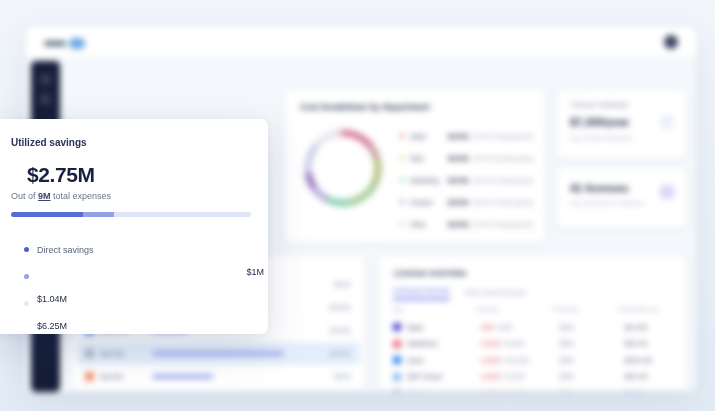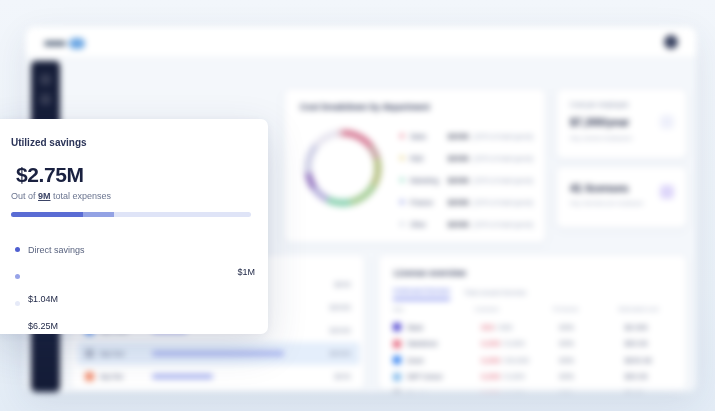--- a/index.html
+++ b/index.html
@@ -310,42 +310,42 @@
     background: #ffffff;
     border-radius: 7px;
     box-shadow: 0 14px 40px rgba(35,55,100,0.16), 0 2px 8px rgba(35,55,100,0.06);
     z-index: 20;
   }
   .ov-title {
     position: absolute; left: 17px; top: 18px;
     font-size: 10px; font-weight: bold; color: #2b3458;
   }
   .ov-amount {
-    position: absolute; left: 22px; top: 44px;
+    position: absolute; left: 33px; top: 44px;
     font-size: 21px; font-weight: bold; color: #1a2140;
     letter-spacing: -0.4px;
   }
   .ov-subtitle {
     position: absolute; left: 17px; top: 72px;
     font-size: 9px; color: #6b7590;
   }
   .ov-subtitle b { color: #3b4466; text-decoration: underline; }
 
   .ov-progress {
     position: absolute; left: 17px; top: 93px;
     width: 240px; height: 5px;
     border-radius: 3px;
     background: #dfe4f7;
     overflow: hidden;
     display: flex;
   }
   .seg-a { height: 5px; background: #5a6cd4; }
   .seg-b { height: 5px; background: #93a2e4; }
 
-  .ov-items { position: absolute; left: 21px; top: 117px; width: 240px; }
+  .ov-items { position: absolute; left: 30px; top: 117px; width: 240px; }
   .ov-item {
     position: relative;
     height: 27px;
     display: flex;
     align-items: center;
     font-size: 9px;
   }
   .ov-dot {
     width: 5px; height: 5px;
     border-radius: 50%;

